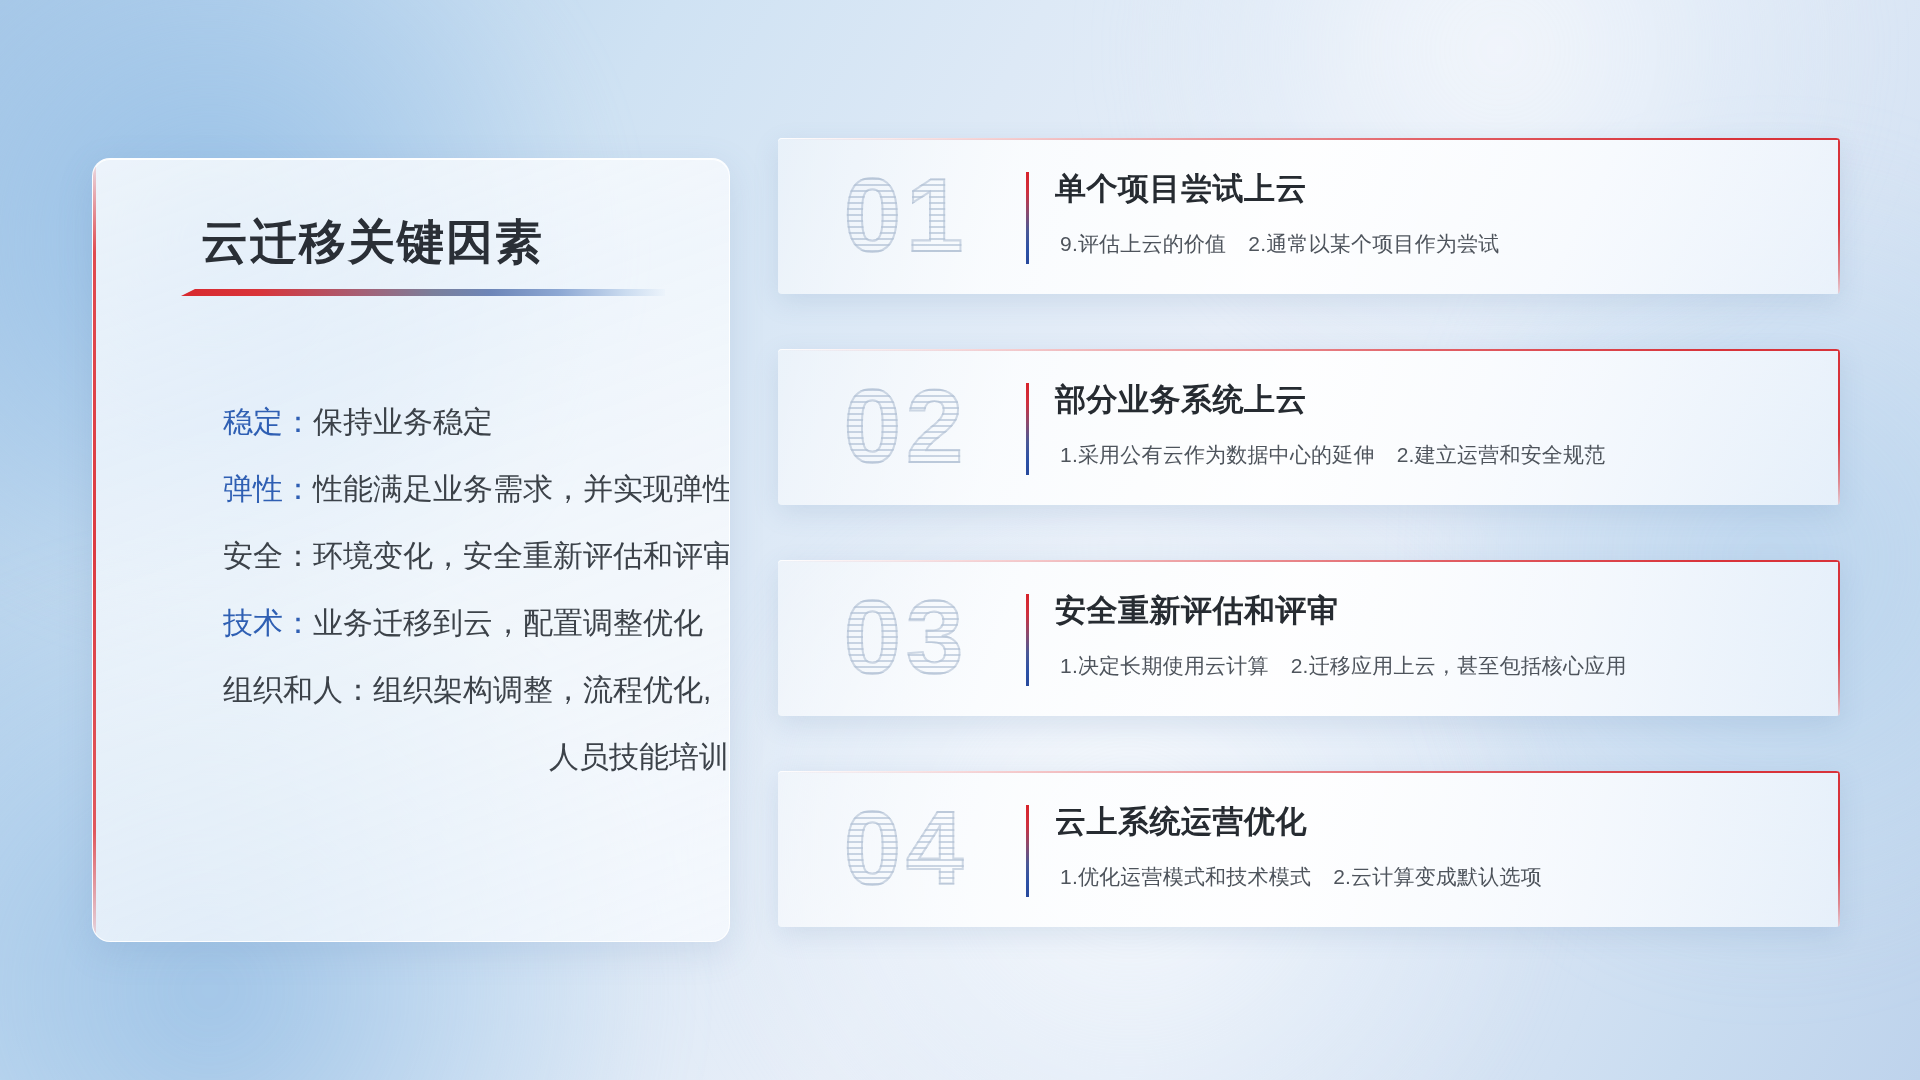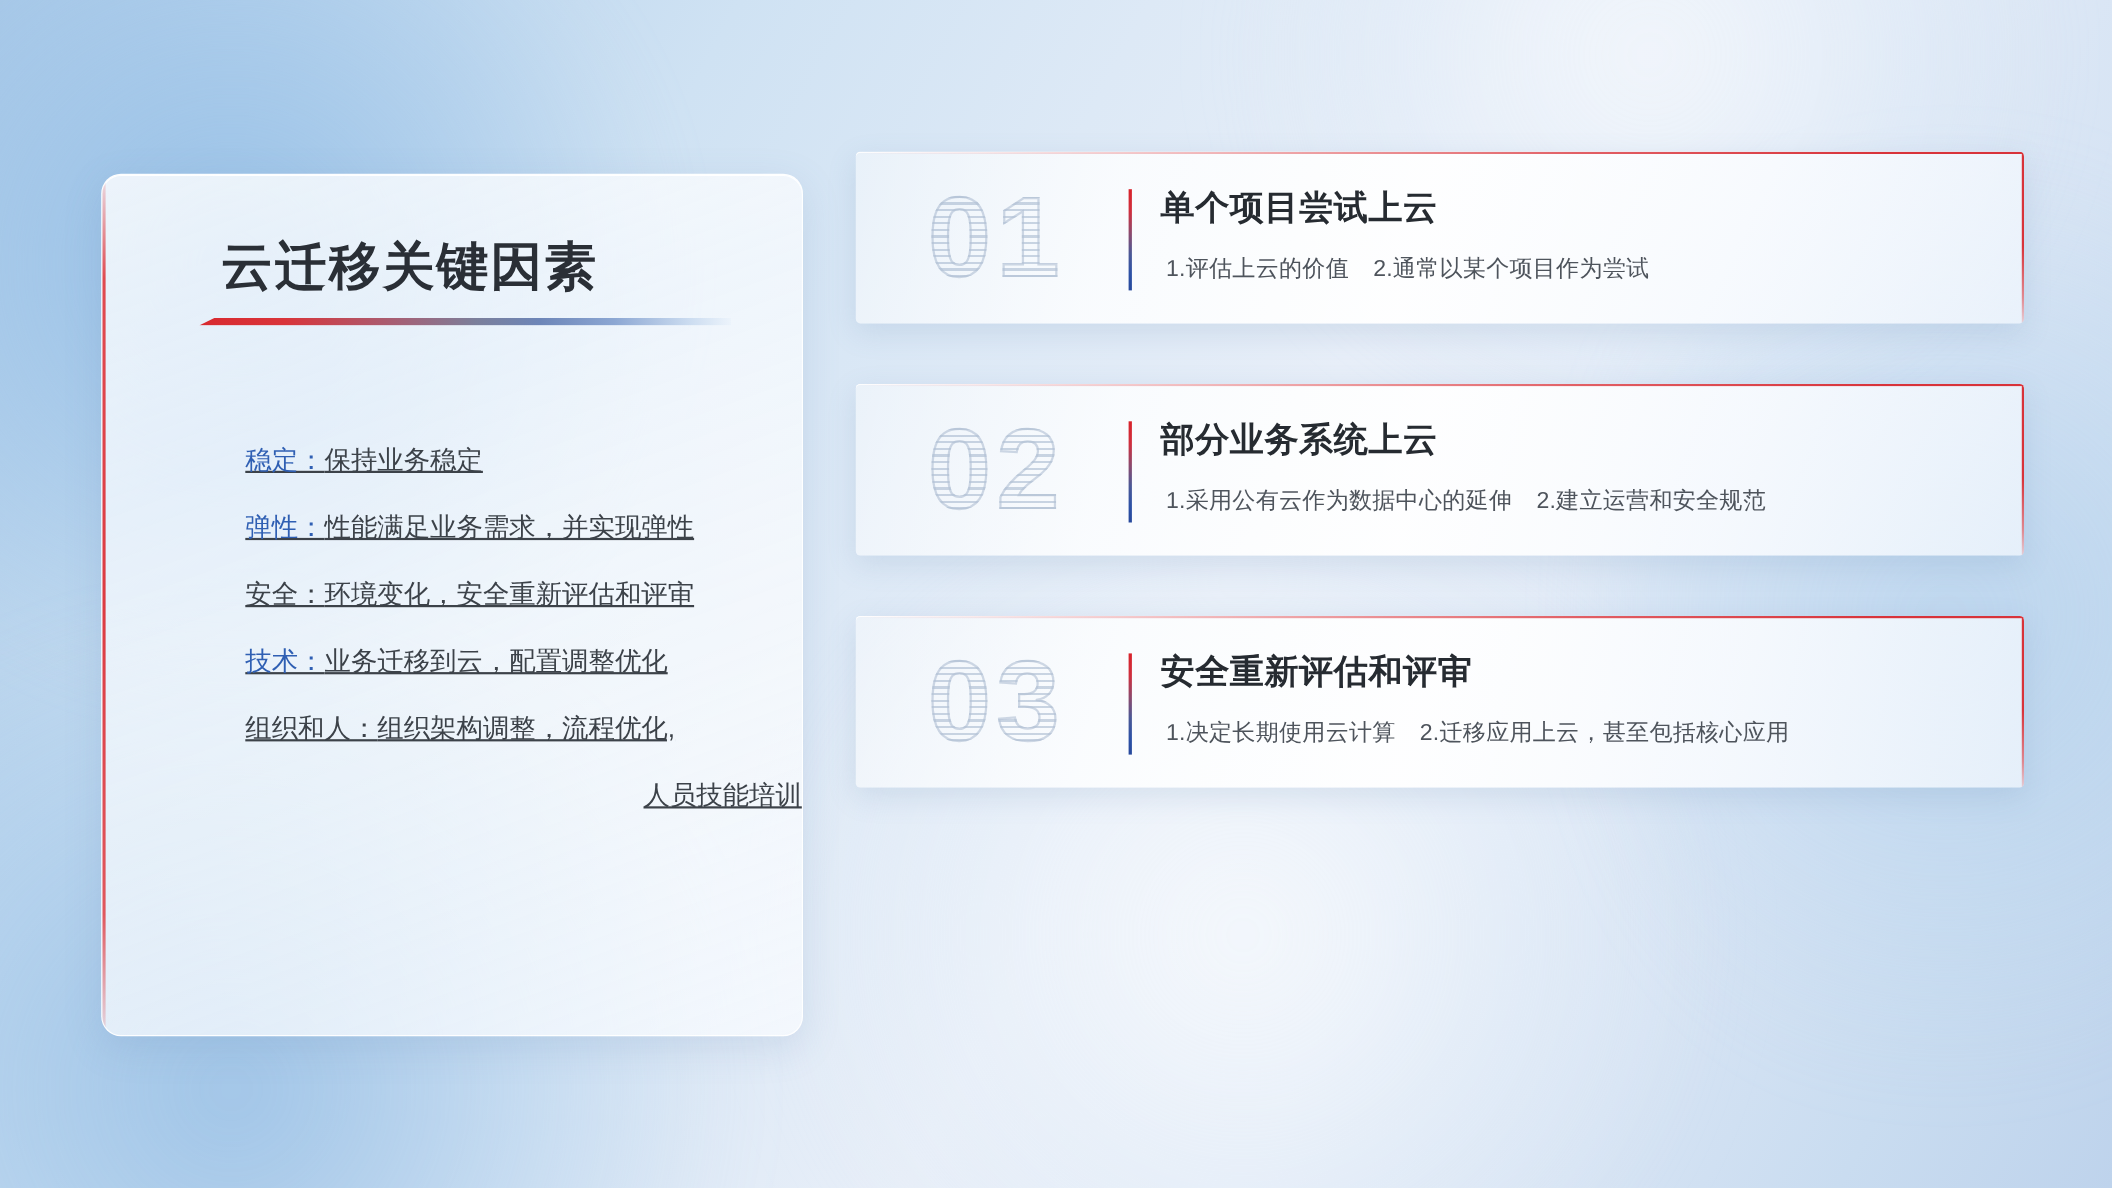--- a/index.html
+++ b/index.html
@@ -155,27 +155,26 @@
     clip-path: polygon(14px 0, 100% 0, 100% 100%, 0 100%);
   }
 
   #panel-list {
     position: absolute;
     left: 0;
     top: 248px;
     right: 0;
   }
   .panel-row {
-    font-size: 24px;
+    font-size: 30px;
     color: #3c4249;
     line-height: 1.0;
     padding-left: 130px;
     margin-bottom: 37px;
     white-space: nowrap;
-    text-decoration: underline;
   }
   .panel-row:last-child { margin-bottom: 0; }
   .panel-row.cont { padding-left: 130px; text-align: right; }
   .row-label { color: #3c4249; }
   .row-label.hl { color: #2f5fb3; }
   .row-text { color: #3c4249; }
 
   
   #cards {
     position: absolute;
@@ -336,36 +335,44 @@
   </section>
 
   <section id="cards">
 
     <article class="card">
       <div class="card-edge-top"></div>
       <div class="card-edge-right"></div>
       <div class="card-num">01</div>
       <div class="card-divider"></div>
       <h2 class="card-title">单个项目尝试上云</h2>
-      <p class="card-sub"><span>1.评估上云的价值</span><span class="sub-gap"></span><span>2.通常以某个项目作为尝试</span></p>
+      <p class="card-sub"><span>9.评估上云的价值</span><span class="sub-gap"></span><span>2.通常以某个项目作为尝试</span></p>
     </article>
 
     <article class="card">
       <div class="card-edge-top"></div>
       <div class="card-edge-right"></div>
       <div class="card-num">02</div>
       <div class="card-divider"></div>
       <h2 class="card-title">部分业务系统上云</h2>
       <p class="card-sub"><span>1.采用公有云作为数据中心的延伸</span><span class="sub-gap"></span><span>2.建立运营和安全规范</span></p>
     </article>
 
     <article class="card">
       <div class="card-edge-top"></div>
       <div class="card-edge-right"></div>
       <div class="card-num">03</div>
       <div class="card-divider"></div>
       <h2 class="card-title">安全重新评估和评审</h2>
       <p class="card-sub"><span>1.决定长期使用云计算</span><span class="sub-gap"></span><span>2.迁移应用上云，甚至包括核心应用</span></p>
     </article>
 
+    <article class="card">
+      <div class="card-edge-top"></div>
+      <div class="card-edge-right"></div>
+      <div class="card-num">04</div>
+      <div class="card-divider"></div>
+      <h2 class="card-title">云上系统运营优化</h2>
+      <p class="card-sub"><span>1.优化运营模式和技术模式</span><span class="sub-gap"></span><span>2.云计算变成默认选项</span></p>
+    </article>
 
   </section>
 </div>
 
 </body></html>

